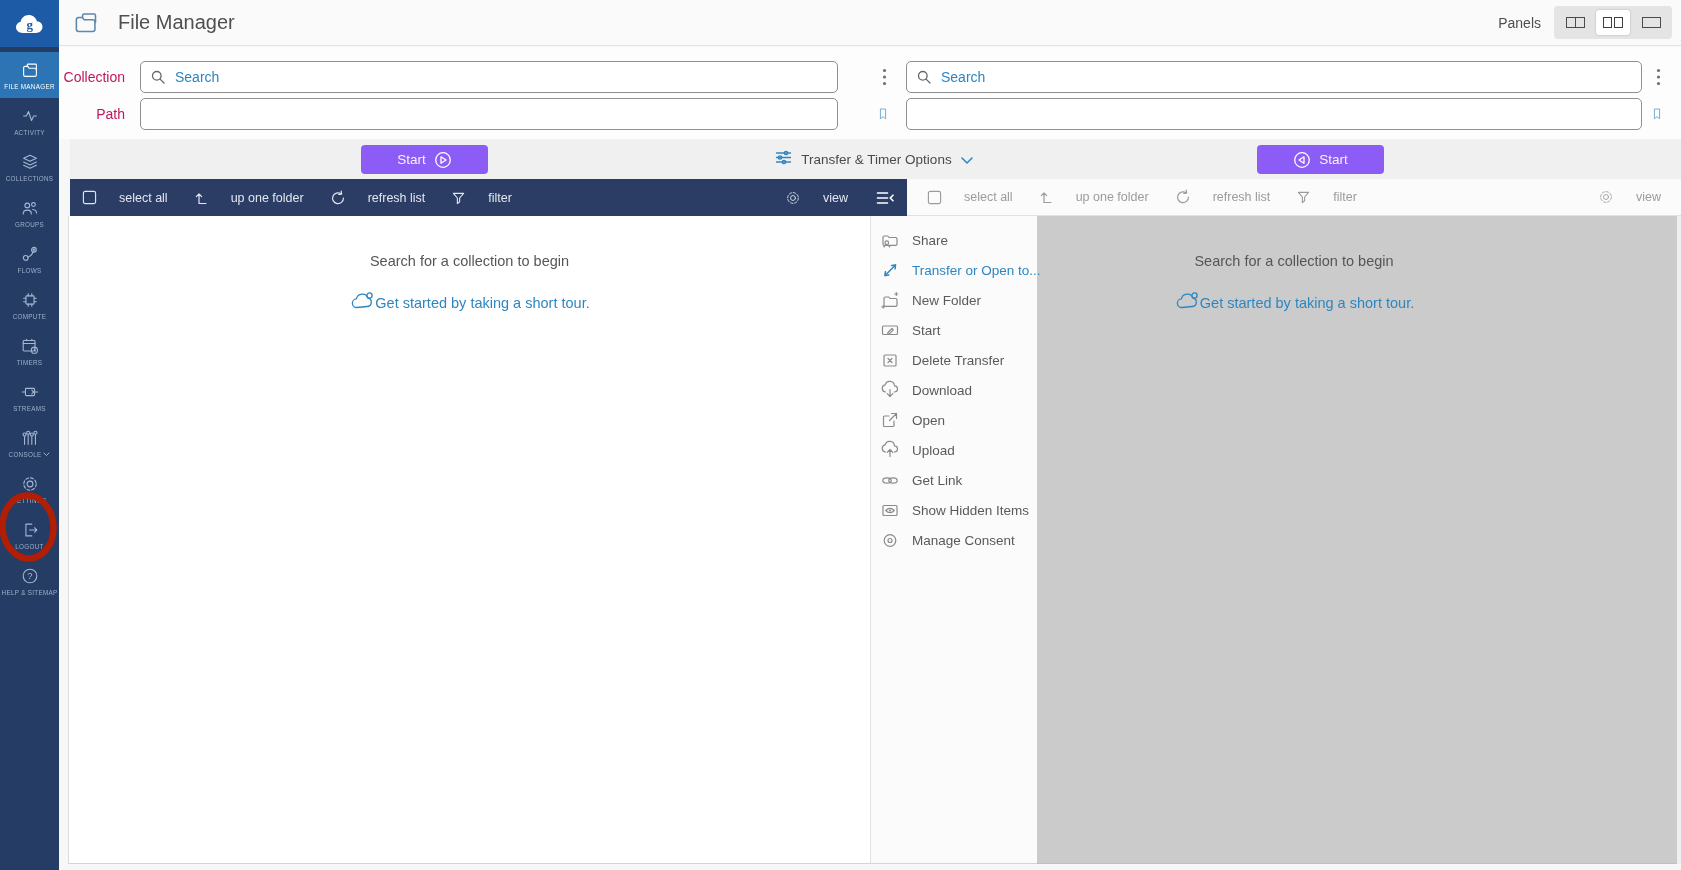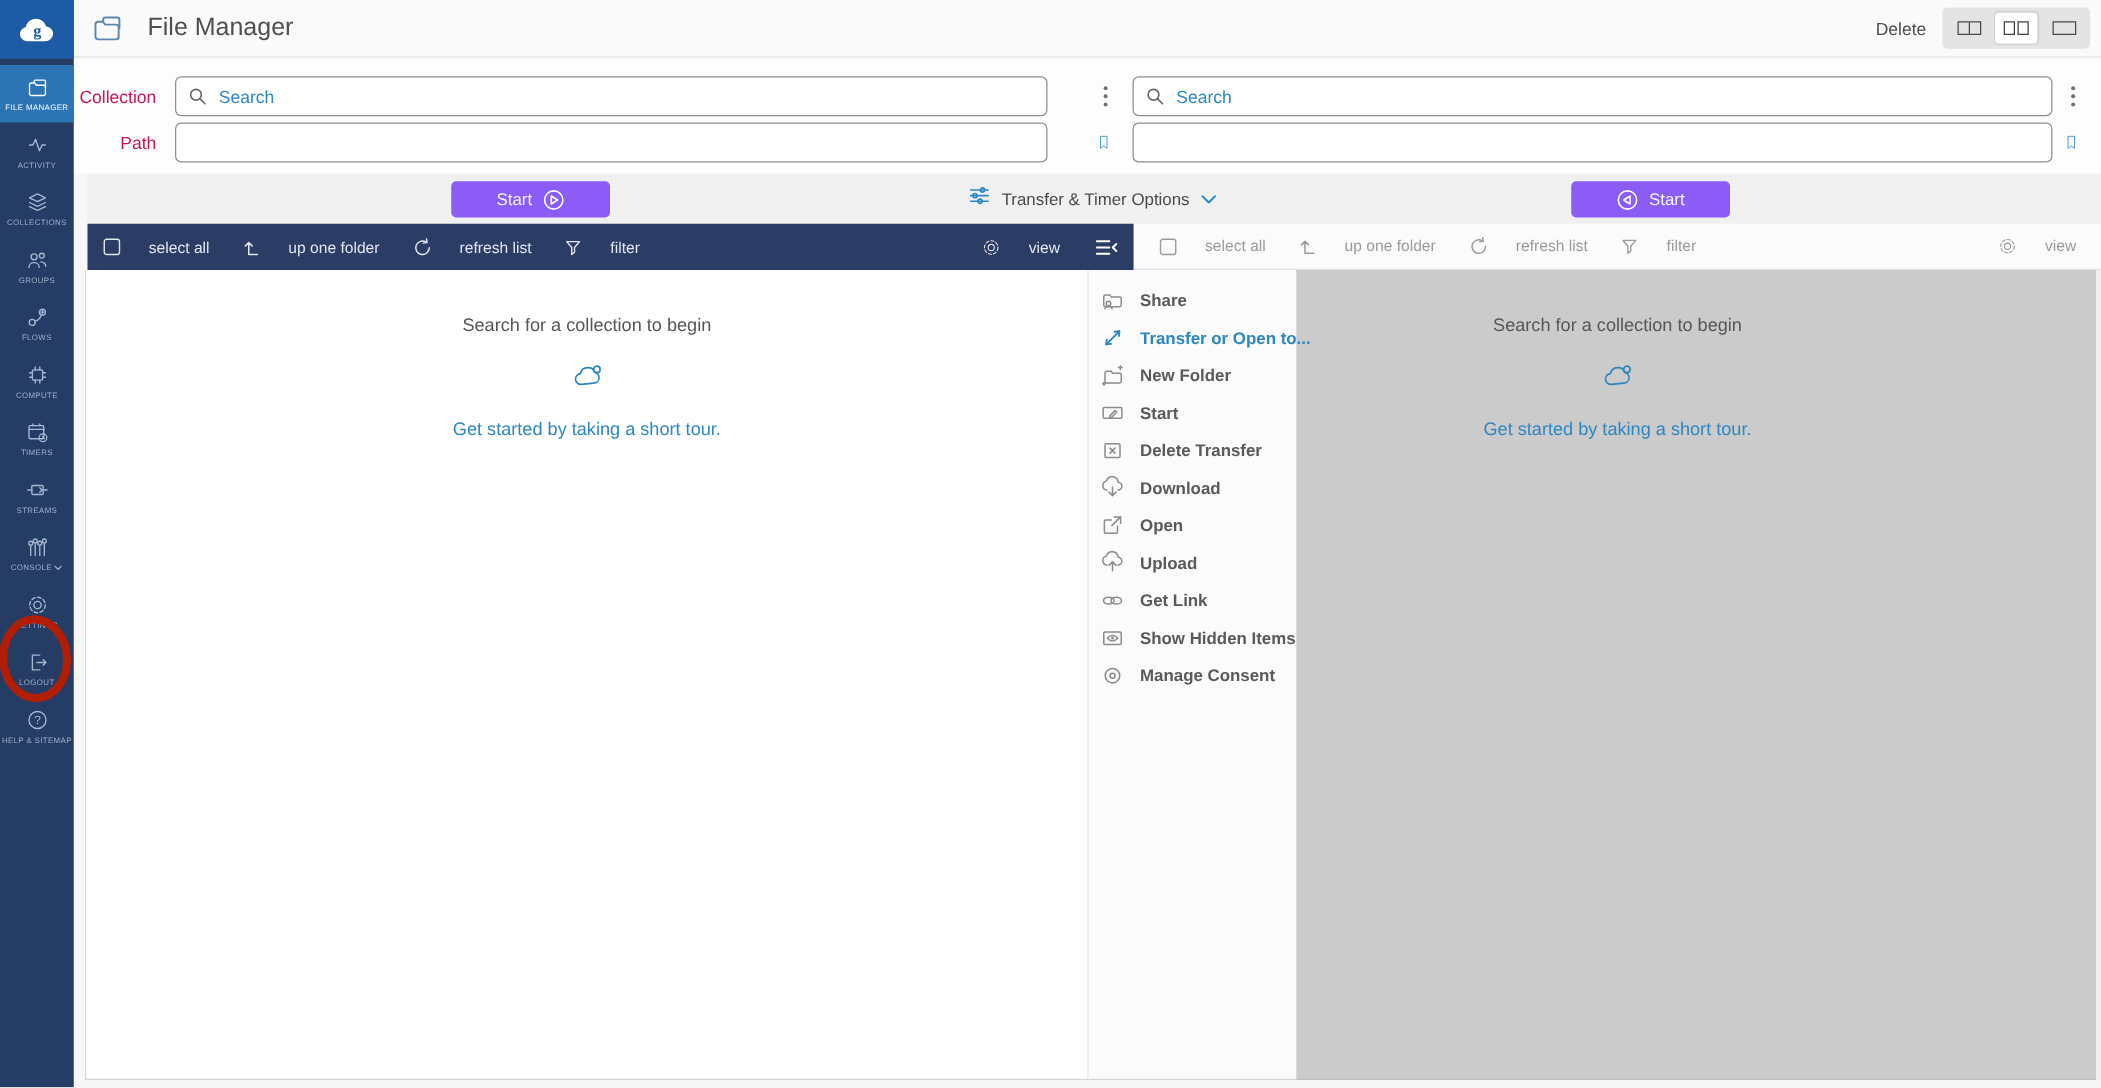--- a/index.html
+++ b/index.html
@@ -68,27 +68,27 @@
   .collapse-btn{display:flex;align-items:center;cursor:pointer;}
   .collapse-btn svg *{stroke:#fff;fill:none;stroke-width:1.6;stroke-linecap:round;stroke-linejoin:round;}
 
   
   .panel-left{position:absolute;left:68px;top:216px;width:803px;height:648px;background:#fff;border-left:1px solid #dcdcdc;border-right:1px solid #e3e3e3;border-bottom:1px solid #d5d5d5;box-sizing:border-box;}
   .action-col{position:absolute;left:871px;top:216px;width:166px;height:648px;background:#fbfbfb;border-bottom:1px solid #d5d5d5;box-sizing:border-box;}
   .panel-right{position:absolute;left:1037px;top:216px;width:640px;height:648px;background:#cbcbcb;border-bottom:1px solid #bfbfbf;box-sizing:border-box;}
   .scroll-strip{position:absolute;left:1677px;top:216px;width:4px;height:648px;background:#efefef;}
 
   .prompt{position:absolute;top:253px;text-align:center;font-size:14.5px;color:#565656;z-index:3;}
-  .tour{position:absolute;top:291px;display:flex;align-items:center;justify-content:center;gap:20px;z-index:3;cursor:pointer;flex-direction:column;}
+  .tour{position:absolute;top:291px;display:flex;align-items:center;justify-content:center;gap:0;z-index:3;cursor:pointer;}
   .tour-icon svg *{stroke:#2e86c1;fill:none;stroke-width:1.3;stroke-linecap:round;stroke-linejoin:round;}
   .tour-link{font-size:14.5px;color:#2e86c1;}
 
   
   .action-menu{position:absolute;left:871px;top:225px;width:166px;z-index:4;}
-  .am-item{height:30px;display:flex;align-items:center;gap:11px;padding-left:8px;cursor:pointer;font-weight:bold;}
+  .am-item{height:30px;display:flex;align-items:center;gap:11px;padding-left:8px;cursor:pointer;}
   .am-label{font-size:13.5px;color:#5a5a5a;white-space:nowrap;}
   .am-item.blue .am-label{color:#2e86c1;}
   .a-icon{width:22px;height:22px;display:flex;align-items:center;justify-content:center;flex:none;}
   .a-icon svg *{stroke:#8b8b8b;fill:none;stroke-width:1.2;stroke-linecap:round;stroke-linejoin:round;}
   .a-icon svg .fill{fill:#8b8b8b;stroke:none;}
   .a-icon.blue svg *{stroke:#2e86c1;stroke-width:1.5;}
 </style>
 </head>
 <body>
 
@@ -243,21 +243,21 @@
 
   <header class="header">
     <span class="hdr-folder">
       <svg width="27" height="25" viewBox="0 0 24 22">
           <path d="M3 8.5V17a2 2 0 0 0 2 2h12.5a2 2 0 0 0 2-2v-6.5a2 2 0 0 0-2-2H10L8.3 6.5H5a2 2 0 0 0-2 2Z"></path>
           <path d="M8.5 6V5a1.5 1.5 0 0 1 1.5-1.5h8.5A1.5 1.5 0 0 1 20 5v6"></path>
         </svg>
     </span>
     <span class="hdr-title">File Manager</span>
     <div class="panels-wrap">
-      <span class="panels-label">Delete</span>
+      <span class="panels-label">Panels</span>
       <div class="panel-group">
         <button class="pg-btn">
             <span class="pg-rect">
               <span class="inner-left"></span>
             </span>
           </button>
         <button class="pg-btn active">
             <span class="pg-split">
               <span></span>
               <span></span>

